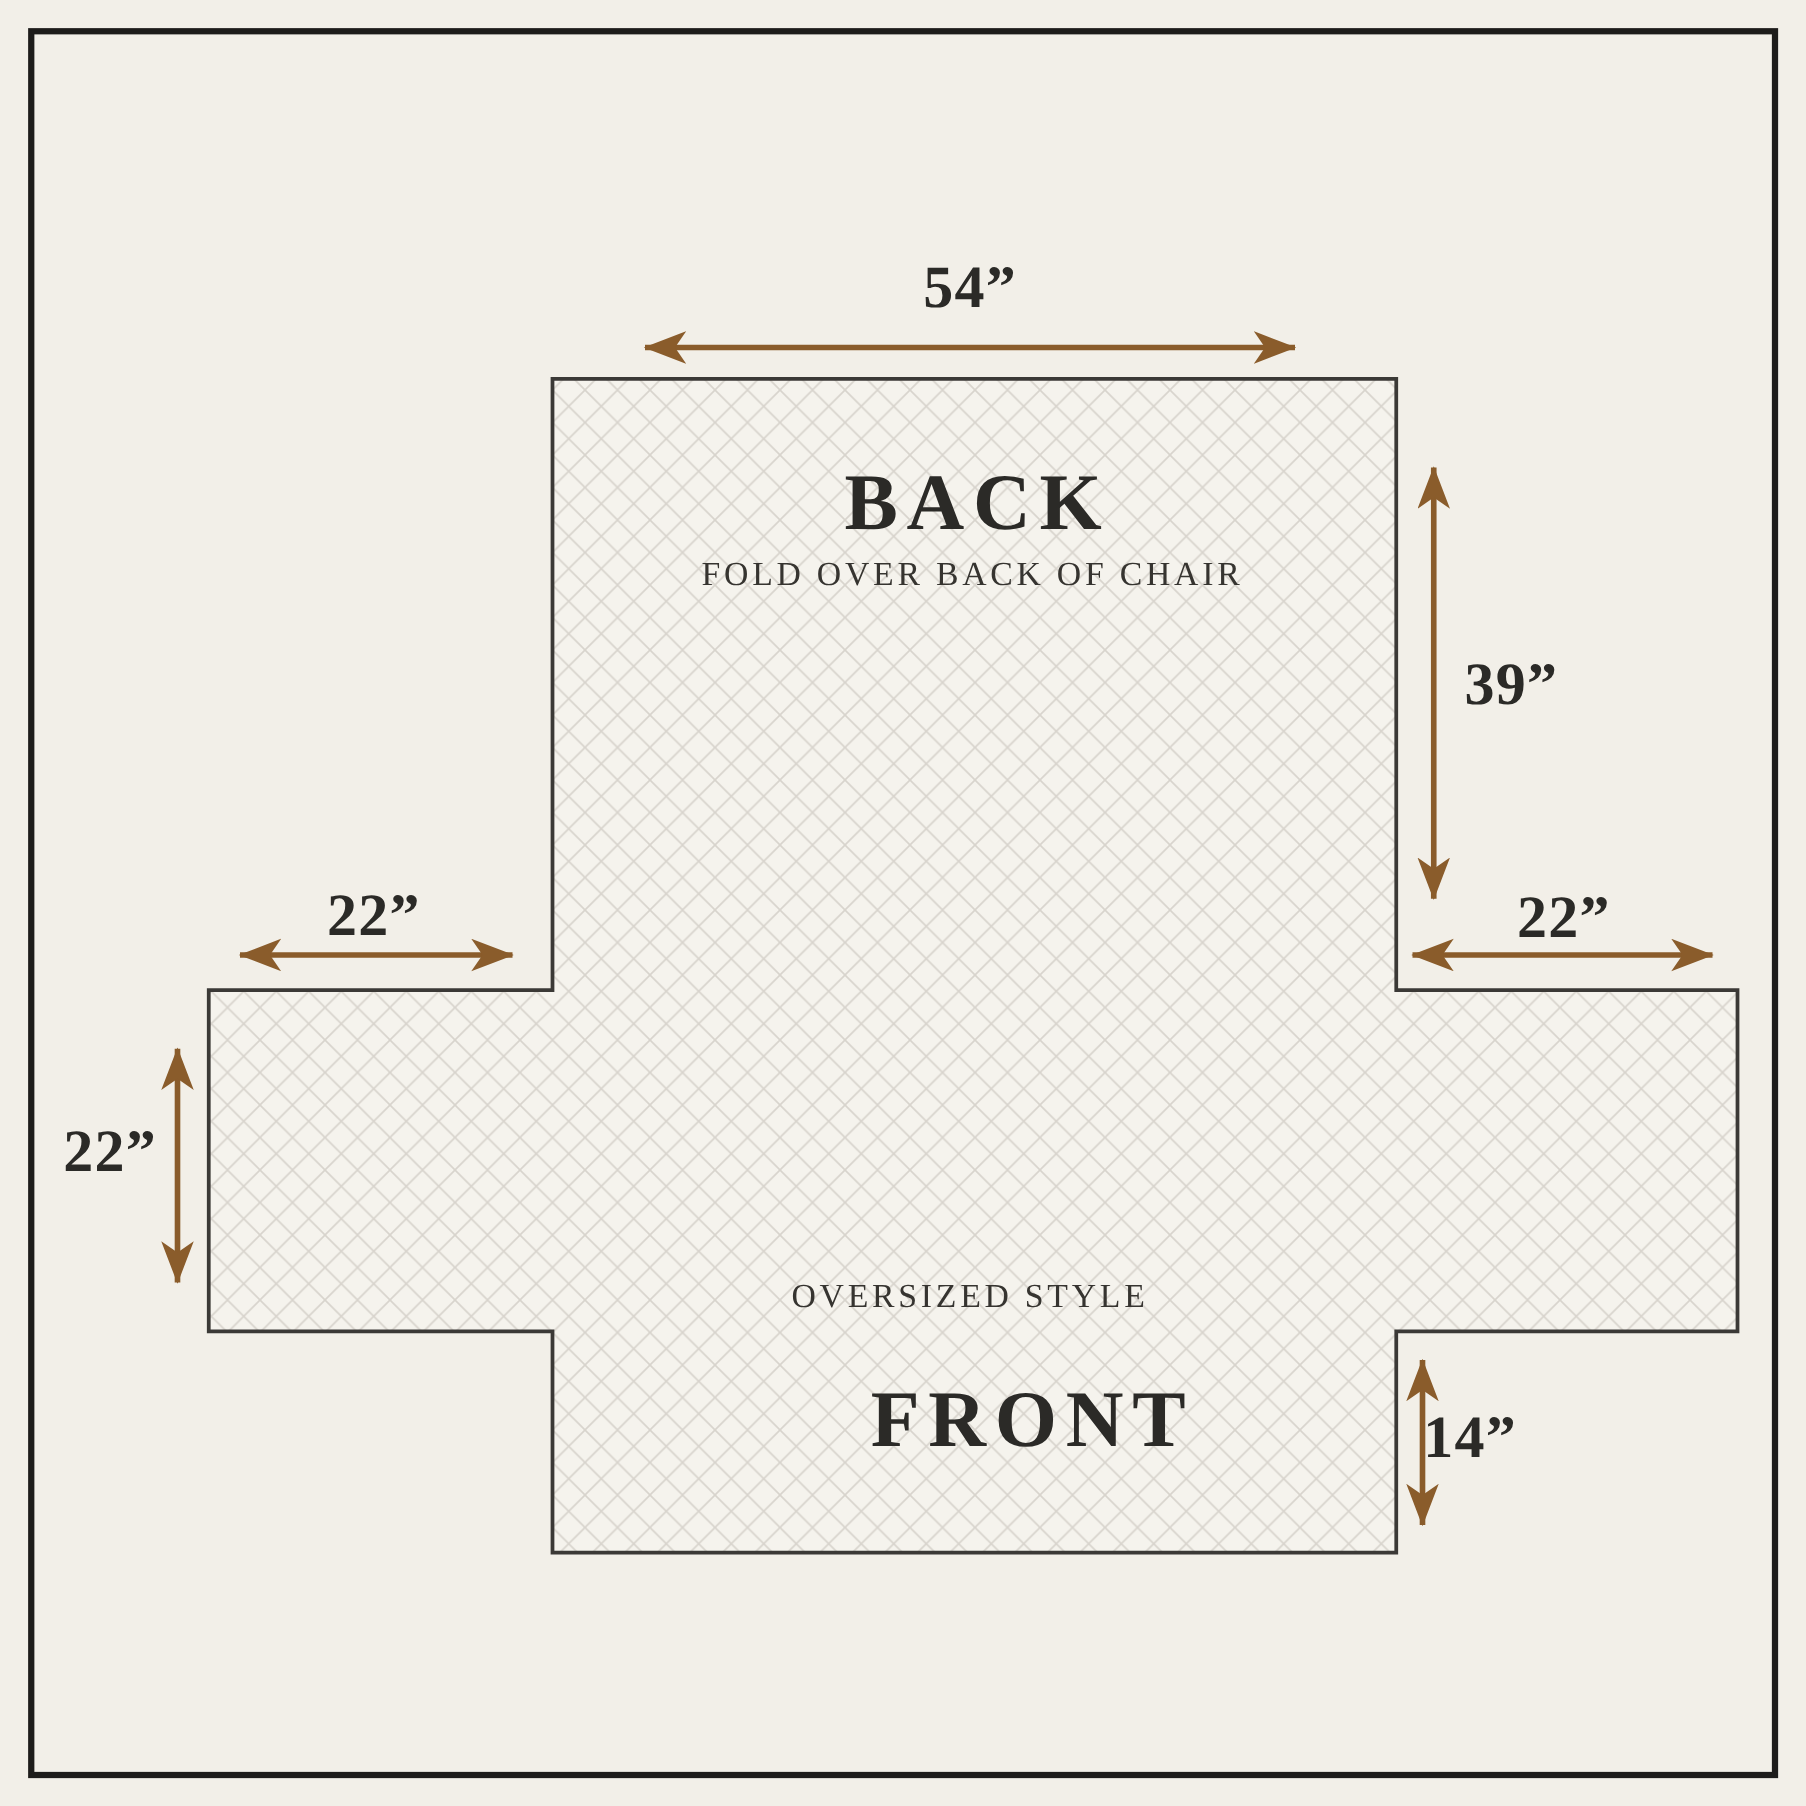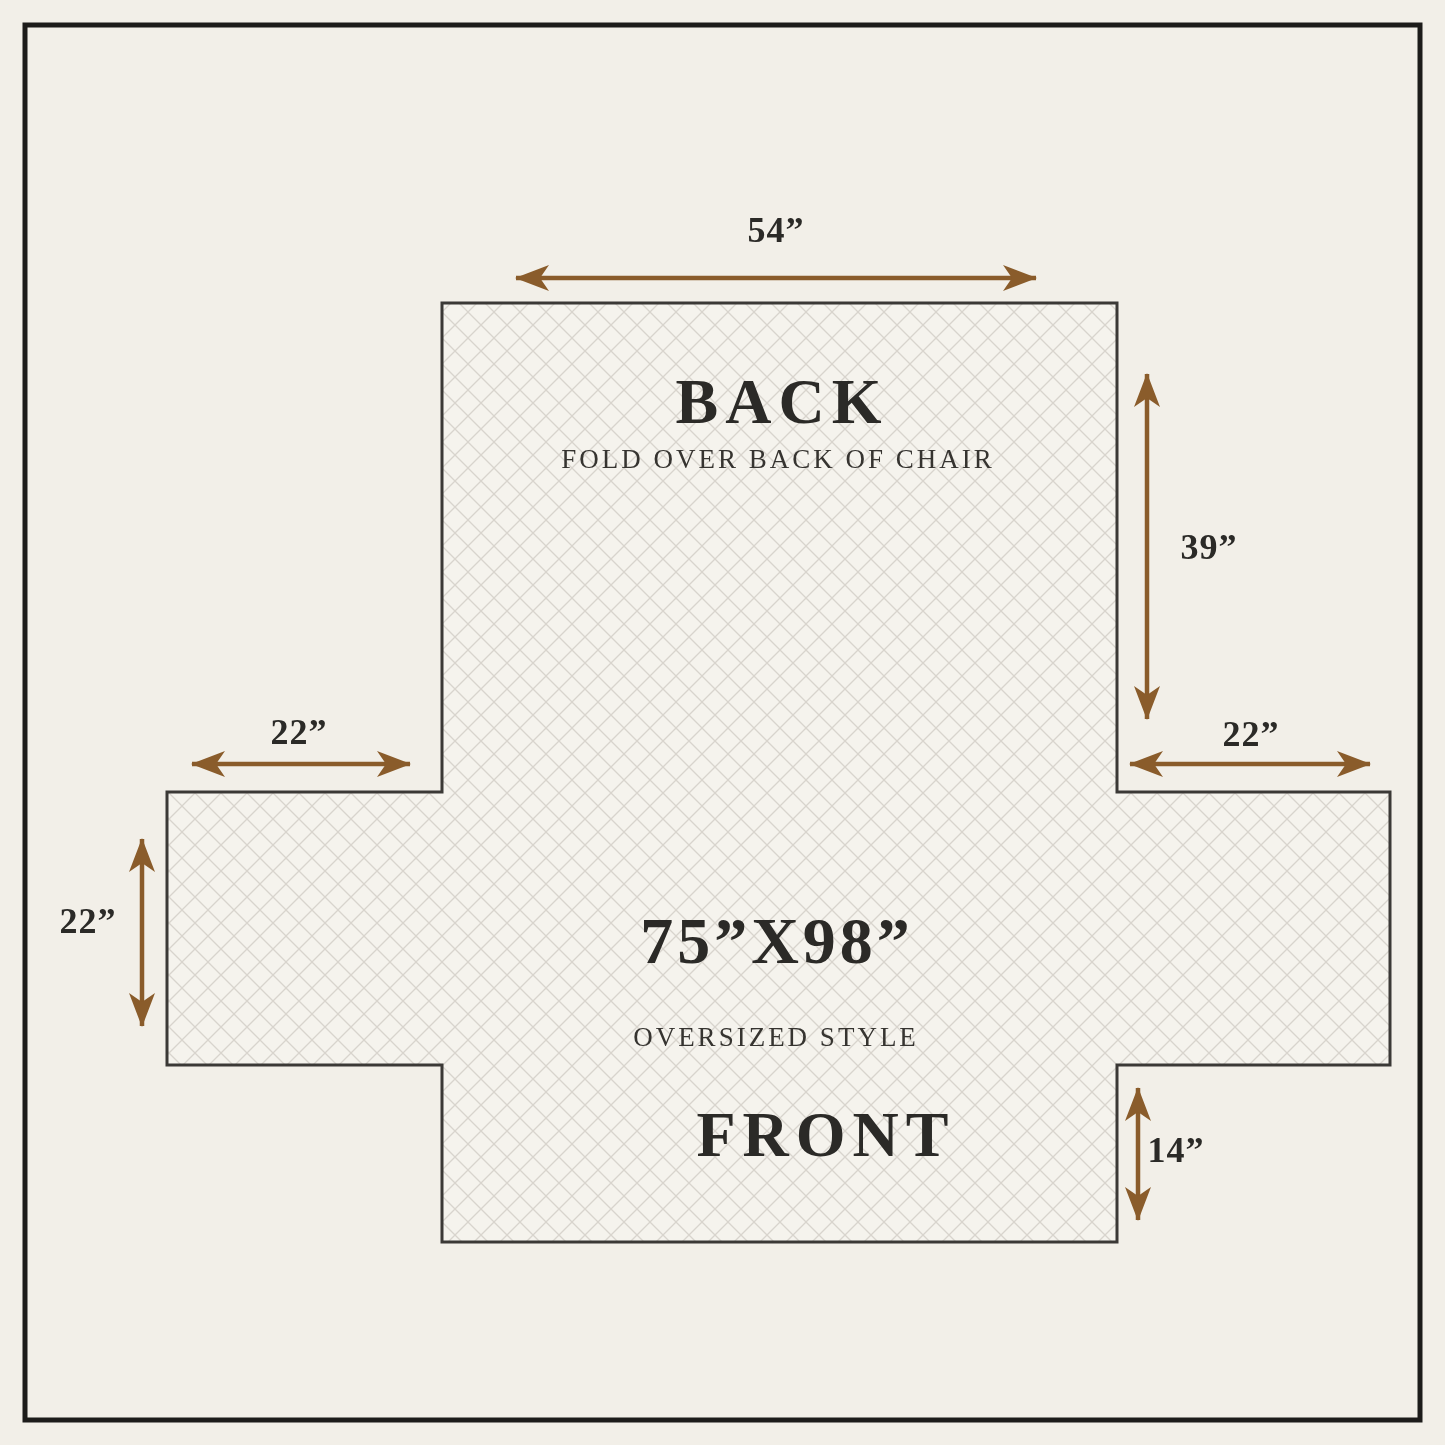--- a/index.html
+++ b/index.html
@@ -14,21 +14,21 @@
   .stage svg{position:absolute;left:0;top:0;width:100%;height:100%;display:block;}
   .lbl{
     position:absolute;
     transform:translate(-50%,-50%);
     white-space:nowrap;
     color:#2b2a27;
     text-align:center;
     line-height:1.05;
   }
   .dim{
-    font-size:36px;
+    font-size:48px;
     font-weight:bold;
     letter-spacing:1px;
   }
   .section-label{
     font-size:64px;
     font-weight:bold;
     letter-spacing:7px;
   }
   .note{
     font-size:27px;
@@ -81,17 +81,16 @@
   <div class="lbl dim" style="left:776px;top:231px;">54”</div>
   <div class="lbl dim" style="left:1209px;top:548px;font-family:Liberation Serif, serif;">39”</div>
   <div class="lbl dim" style="left:299px;top:733px;">22”</div>
   <div class="lbl dim" style="left:1251px;top:735px;">22”</div>
   <div class="lbl dim" style="left:88px;top:922px;">22”</div>
   <div class="lbl dim" style="left:1176px;top:1151px;">14”</div>
 
   <div class="lbl note" style="left:778px;top:459px;">FOLD OVER BACK OF CHAIR</div>
   <div class="lbl section-label" style="left:782px;top:402px;">BACK</div>
 
-  <div class="lbl size-label" style="left:777px;top:941px;">75”X98”</div>
   <div class="lbl note" style="left:776px;top:1009px;margin-top:28px;">OVERSIZED STYLE</div>
 
   <div class="lbl section-label" style="left:778px;top:1135px;margin-left:48px;">FRONT</div>
 </div>
 
 </body></html>

